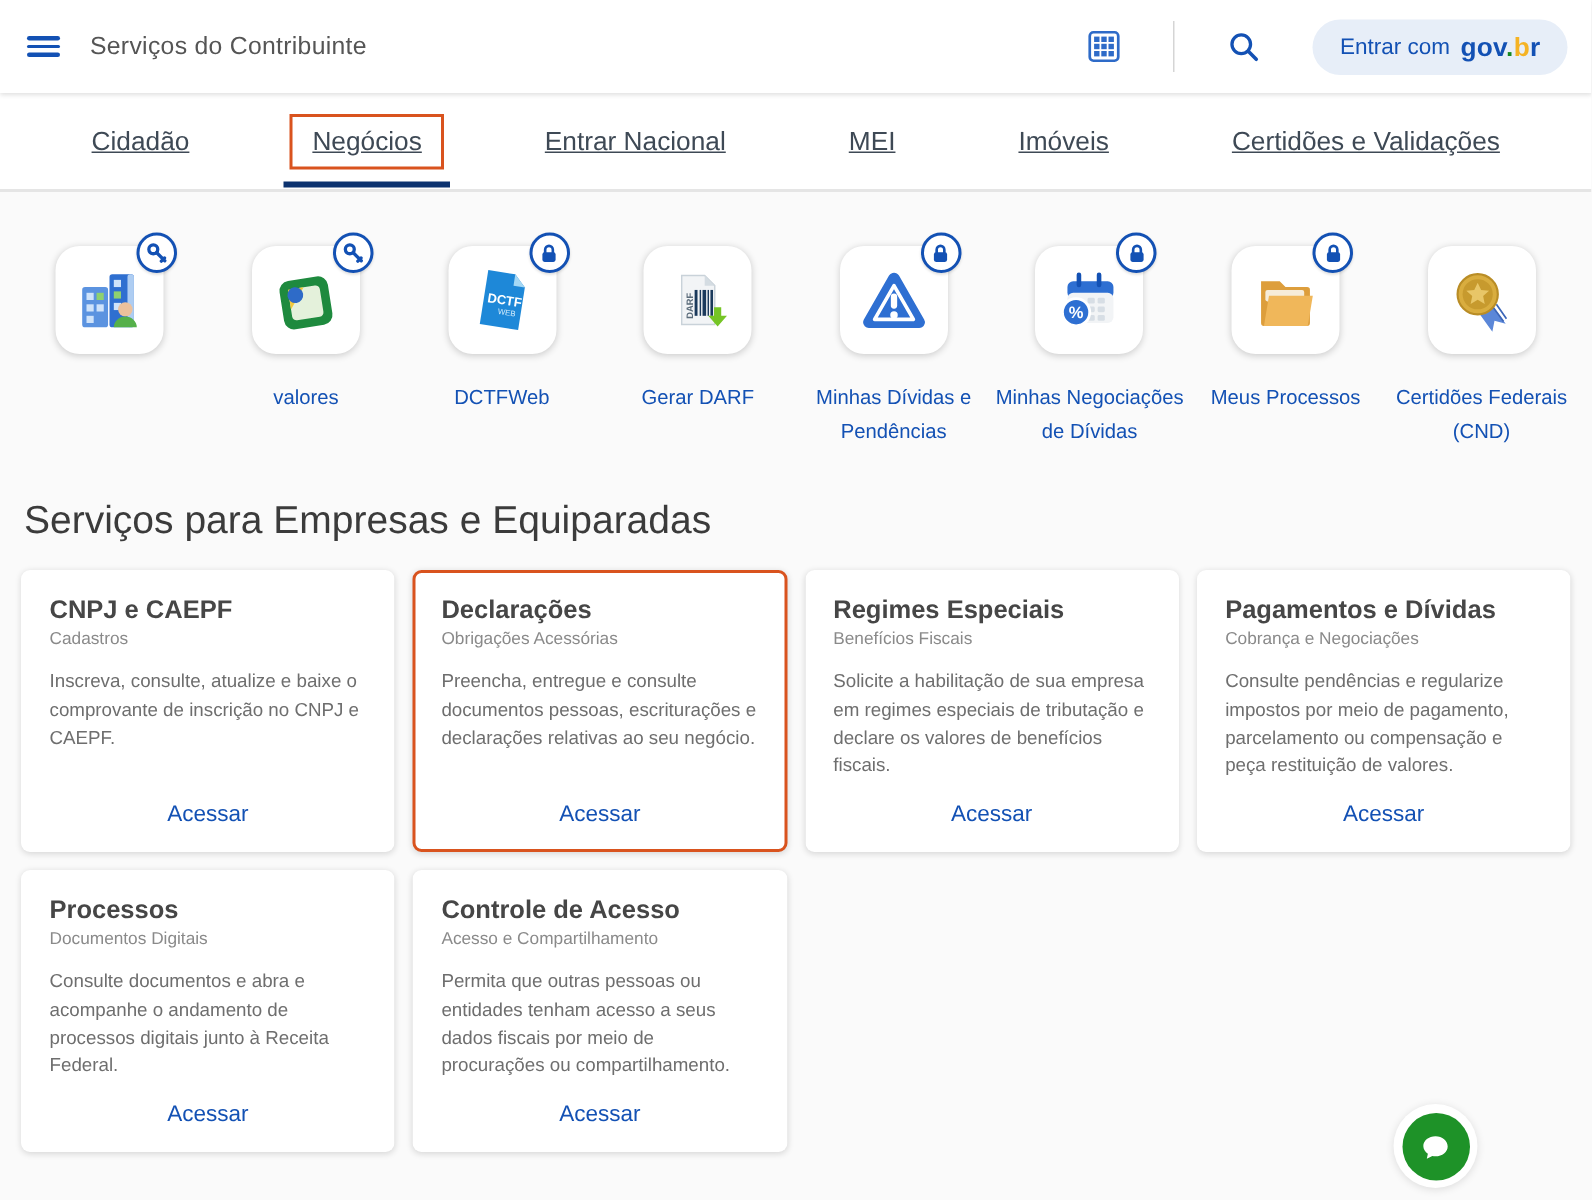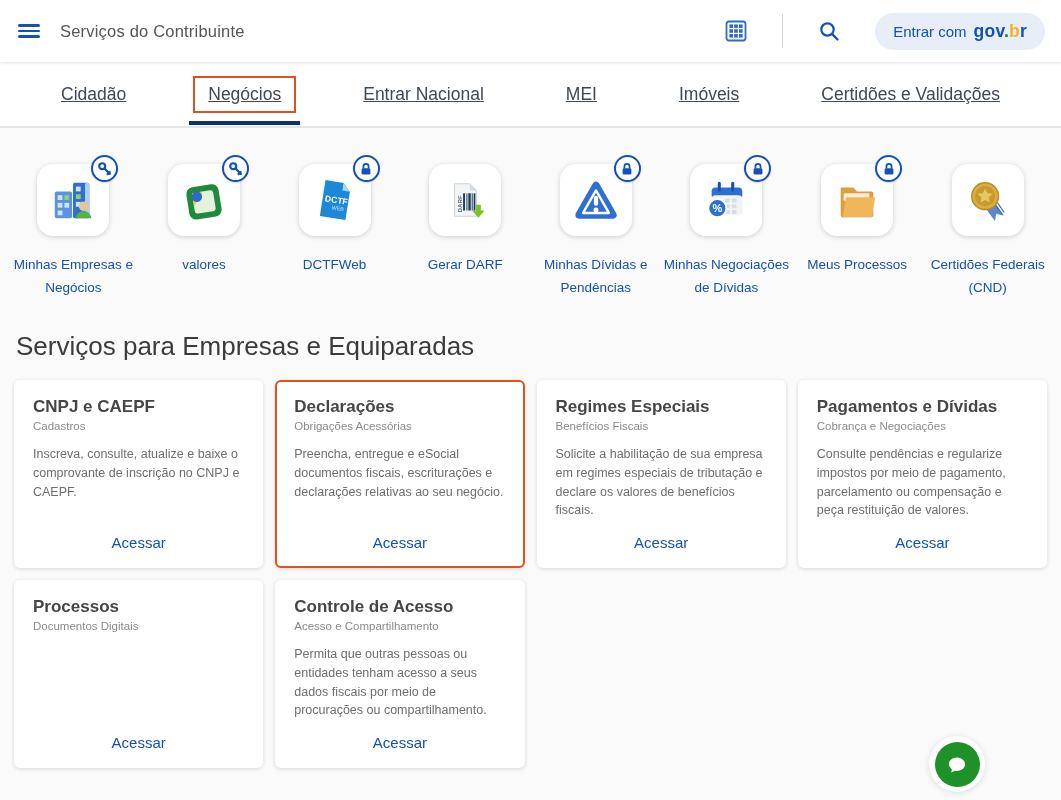--- a/index.html
+++ b/index.html
@@ -172,21 +172,20 @@
       </svg>
       <span class="badge">
         <svg width="17" height="17" viewBox="0 0 20 20">
             <g fill="none" stroke="#1351b4" stroke-width="2.6" stroke-linecap="round">
               <circle cx="7.3" cy="7.3" r="3.5"></circle>
               <path d="M10 10 L16.3 16.3 M13.6 16.6 L16.1 14.1"></path>
             </g>
           </svg>
       </span>
     </div>
-    <div class="qlabel">Minhas Empresas e Negócios</div>
   </div>
 
   <div class="qitem">
     <div class="tile">
       <svg width="46" height="46" viewBox="0 0 48 48">
         <g transform="rotate(-9 24 26)">
           <rect x="7" y="9" width="34" height="34" rx="7" fill="#1e8a3e"></rect>
           <rect x="13" y="15" width="22" height="22" rx="3" fill="#e4f1db"></rect>
           <path d="M13 15 h11 L13 29 z" fill="#f2c93c"></path>
           <circle cx="17.5" cy="19.5" r="5.5" fill="#2e6bc8"></circle>
@@ -327,41 +326,42 @@
   <div class="card">
     <h3 class="card-title">CNPJ e CAEPF</h3>
     <div class="card-sub">Cadastros</div>
     <div class="card-desc">Inscreva, consulte, atualize e baixe o comprovante de inscrição no CNPJ e CAEPF.</div>
     <a class="card-action">Acessar</a>
   </div>
 
   <div class="card highlight">
     <h3 class="card-title">Declarações</h3>
     <div class="card-sub">Obrigações Acessórias</div>
-    <div class="card-desc">Preencha, entregue e eSocial documentos fiscais, escriturações e declarações relativas ao seu negócio.</div>
+    <div class="card-desc">Preencha, entregue e consulte documentos pessoas, escriturações e declarações relativas ao seu negócio.</div>
     <a class="card-action">Acessar</a>
   </div>
 
   <div class="card">
     <h3 class="card-title">Regimes Especiais</h3>
     <div class="card-sub">Benefícios Fiscais</div>
     <div class="card-desc">Solicite a habilitação de sua empresa em regimes especiais de tributação e declare os valores de benefícios fiscais.</div>
     <a class="card-action">Acessar</a>
   </div>
 
   <div class="card">
     <h3 class="card-title">Pagamentos e Dívidas</h3>
     <div class="card-sub">Cobrança e Negociações</div>
     <div class="card-desc">Consulte pendências e regularize impostos por meio de pagamento, parcelamento ou compensação e peça restituição de valores.</div>
     <a class="card-action">Acessar</a>
   </div>
 
   <div class="card">
     <h3 class="card-title">Processos</h3>
     <div class="card-sub">Documentos Digitais</div>
+    <div class="card-desc">Consulte documentos e abra e acompanhe o andamento de processos digitais junto à Receita Federal.</div>
     <a class="card-action">Acessar</a>
   </div>
 
   <div class="card">
     <h3 class="card-title">Controle de Acesso</h3>
     <div class="card-sub">Acesso e Compartilhamento</div>
     <div class="card-desc">Permita que outras pessoas ou entidades tenham acesso a seus dados fiscais por meio de procurações ou compartilhamento.</div>
     <a class="card-action">Acessar</a>
   </div>
 

